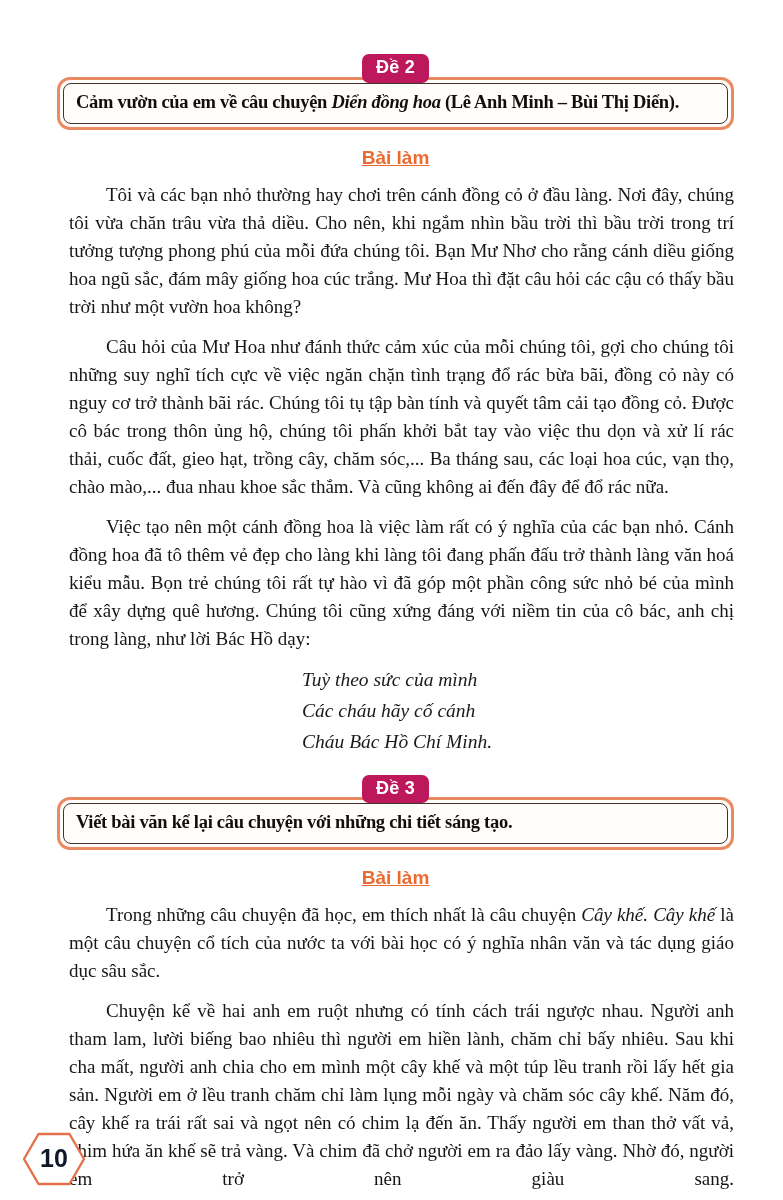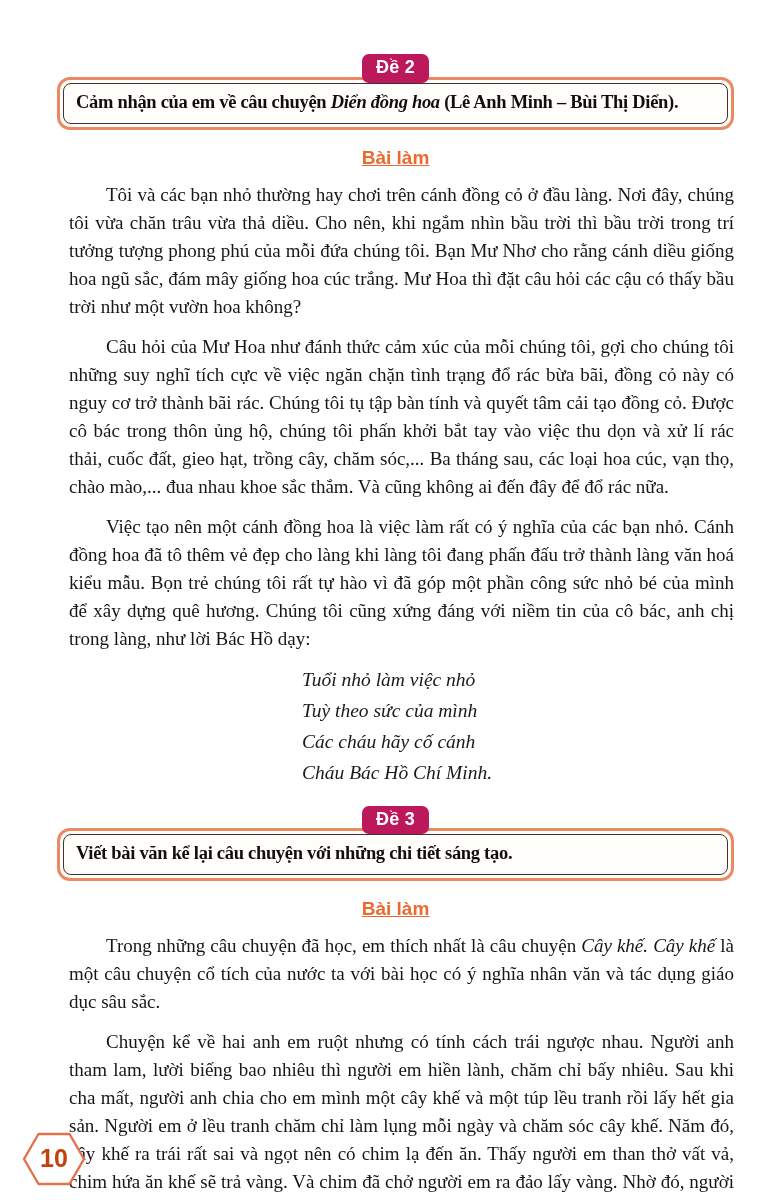--- a/index.html
+++ b/index.html
@@ -63,41 +63,40 @@
 
   .page-number-hex{
     position:absolute;left:22px;top:1132px;
     width:64px;height:54px;
   }
   .page-number-hex svg{display:block;}
   .page-number-hex .num{
     position:absolute;left:0;top:12px;width:64px;
     text-align:center;
     font-family:"Liberation Sans","DejaVu Sans",sans-serif;
-    font-weight:bold;font-size:25px;color:#c2410c;
+    font-weight:bold;font-size:25px;color:#0f172a;
   }
 </style>
 </head>
 <body>
 
 <div class="content">
 
   <section>
     <div class="badge">Đề 2</div>
     <div class="prompt-box">
-      <div class="prompt-box-inner"><span>Cảm nhận của em về câu chuyện </span><em>Diển đồng hoa</em><span> (Lê Anh Minh – Bùi Thị Diển).</span></div>
+      <div class="prompt-box-inner"><span>Cảm vườn của em về câu chuyện </span><em>Diển đồng hoa</em><span> (Lê Anh Minh – Bùi Thị Diển).</span></div>
     </div>
     <h3 class="subheading">Bài làm</h3>
 
     <p class="body">Tôi và các bạn nhỏ thường hay chơi trên cánh đồng cỏ ở đầu làng. Nơi đây, chúng tôi vừa chăn trâu vừa thả diều. Cho nên, khi ngắm nhìn bầu trời thì bầu trời trong trí tưởng tượng phong phú của mỗi đứa chúng tôi. Bạn Mư Nhơ cho rằng cánh diều giống hoa ngũ sắc, đám mây giống hoa cúc trắng. Mư Hoa thì đặt câu hỏi các cậu có thấy bầu trời như một vườn hoa không?</p>
     <p class="body">Câu hỏi của Mư Hoa như đánh thức cảm xúc của mỗi chúng tôi, gợi cho chúng tôi những suy nghĩ tích cực về việc ngăn chặn tình trạng đổ rác bừa bãi, đồng cỏ này có nguy cơ trở thành bãi rác. Chúng tôi tụ tập bàn tính và quyết tâm cải tạo đồng cỏ. Được cô bác trong thôn ủng hộ, chúng tôi phấn khởi bắt tay vào việc thu dọn và xử lí rác thải, cuốc đất, gieo hạt, trồng cây, chăm sóc,... Ba tháng sau, các loại hoa cúc, vạn thọ, chào mào,... đua nhau khoe sắc thắm. Và cũng không ai đến đây để đổ rác nữa.</p>
     <p class="body">Việc tạo nên một cánh đồng hoa là việc làm rất có ý nghĩa của các bạn nhỏ. Cánh đồng hoa đã tô thêm vẻ đẹp cho làng khi làng tôi đang phấn đấu trở thành làng văn hoá kiểu mẫu. Bọn trẻ chúng tôi rất tự hào vì đã góp một phần công sức nhỏ bé của mình để xây dựng quê hương. Chúng tôi cũng xứng đáng với niềm tin của cô bác, anh chị trong làng, như lời Bác Hồ dạy:</p>
 
     <div class="poem">
-      <div>Tuổi nhỏ làm việc nhỏ</div>
       <div>Tuỳ theo sức của mình</div>
       <div>Các cháu hãy cố cánh</div>
       <div>Cháu Bác Hồ Chí Minh.</div>
     </div>
   </section>
 
   <section class="section-2">
     <div class="badge">Đề 3</div>
     <div class="prompt-box">
       <div class="prompt-box-inner">Viết bài văn kể lại câu chuyện với những chi tiết sáng tạo.</div>

